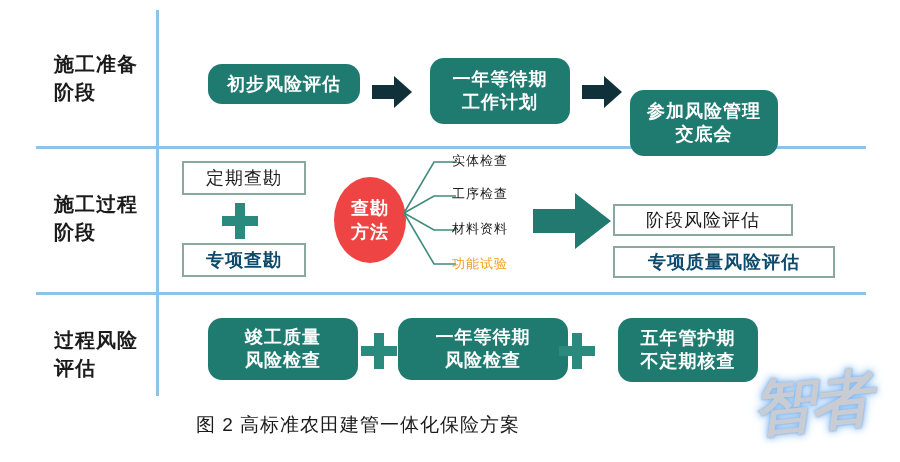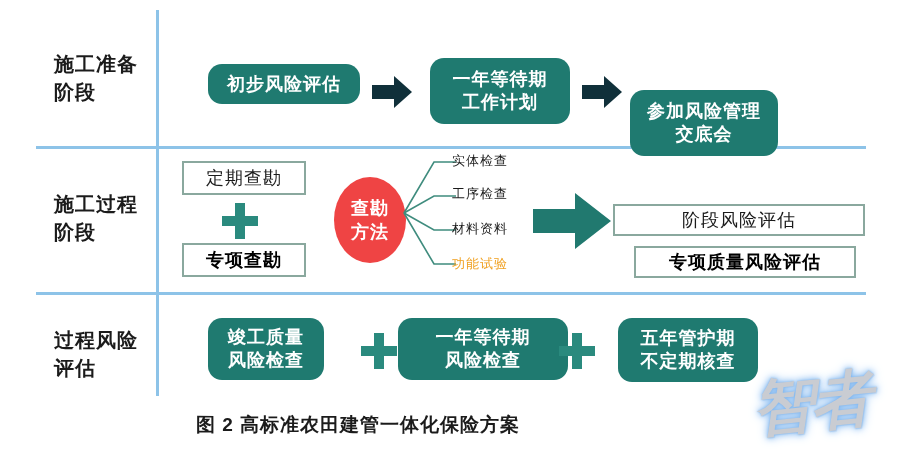--- a/index.html
+++ b/index.html
@@ -68,21 +68,21 @@
     box-sizing: border-box;
     padding: 4px 6px;
   }
 
   
   .pill.p1 { left: 208px; top: 64px; width: 152px; height: 40px; }
   .pill.p2 { left: 430px; top: 58px; width: 140px; height: 66px; }
   .pill.p3 { left: 630px; top: 58px; width: 148px; height: 66px; margin-top: 32px; }
 
   
-  .pill.p4 { left: 208px; top: 318px; width: 116px; height: 62px; text-align: right; }
+  .pill.p4 { left: 208px; top: 318px; width: 150px; height: 62px; text-align: right; }
   .pill.p5 { left: 398px; top: 318px; width: 170px; height: 62px; }
   .pill.p6 { left: 602px; top: 318px; width: 140px; height: 64px; margin-left: 16px; }
 
   
   .arrow-dark {
     position: absolute;
     width: 44px;
     height: 40px;
     color: #10303a;
   }
@@ -107,32 +107,32 @@
     box-sizing: border-box;
     display: flex;
     align-items: center;
     justify-content: center;
     text-align: center;
     font-size: 18px;
     color: #1b1b1b;
     letter-spacing: 1px;
   }
   .obox.bold-orange {
-    color: #000000;
+    color: #0c4a6e;
     font-weight: bold;
   }
 
   
   .obox.l1 { left: 182px; top: 161px; width: 124px; height: 34px; }
   .obox.l2 { left: 182px; top: 243px; width: 124px; height: 34px; }
 
   
   .obox.r1 { left: 613px; top: 160px; width: 222px; height: 32px; }
-  .obox.r2 { left: 613px; top: 204px; width: 252px; height: 32px; }
-  .obox.r3 { left: 613px; top: 246px; width: 222px; height: 32px; margin-left: 21px; }
+  .obox.r2 { left: 613px; top: 204px; width: 180px; height: 32px; }
+  .obox.r3 { left: 613px; top: 246px; width: 222px; height: 32px; }
 
   
   .ellipse {
     position: absolute;
     left: 334px;
     top: 177px;
     width: 72px;
     height: 86px;
     border-radius: 50%;
     background: #ef4444;
@@ -181,21 +181,21 @@
   }
 
   
   .caption {
     position: absolute;
     left: 0;
     top: 412px;
     width: 716px;
     text-align: center;
     font-size: 19px;
-    font-weight: bold;
+    font-weight: normal;
     color: #1b1b1b;
     letter-spacing: 1px;
   }
 
   
   .watermark {
     position: absolute;
     left: 748px;
     top: 368px;
     font-family: "DejaVu Serif", serif;

